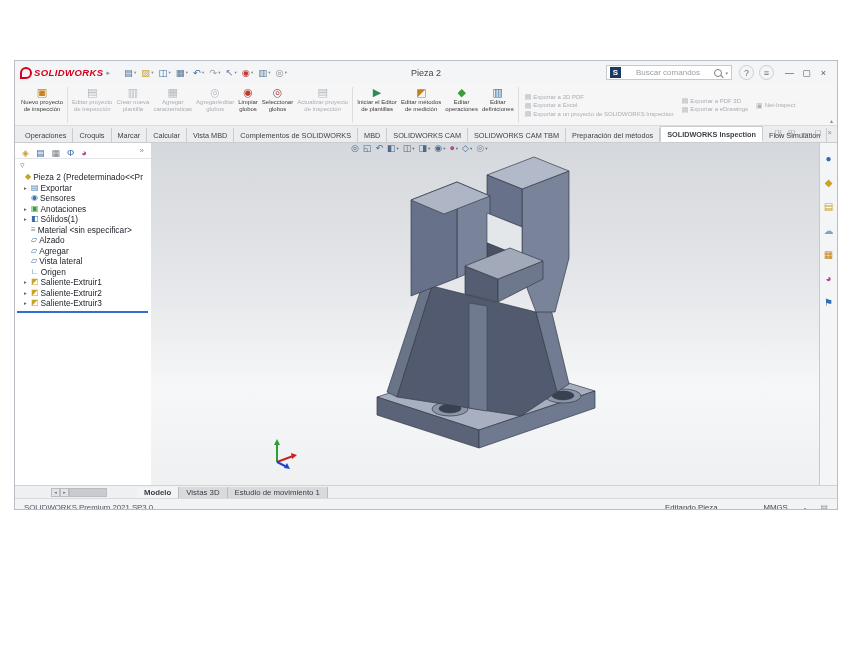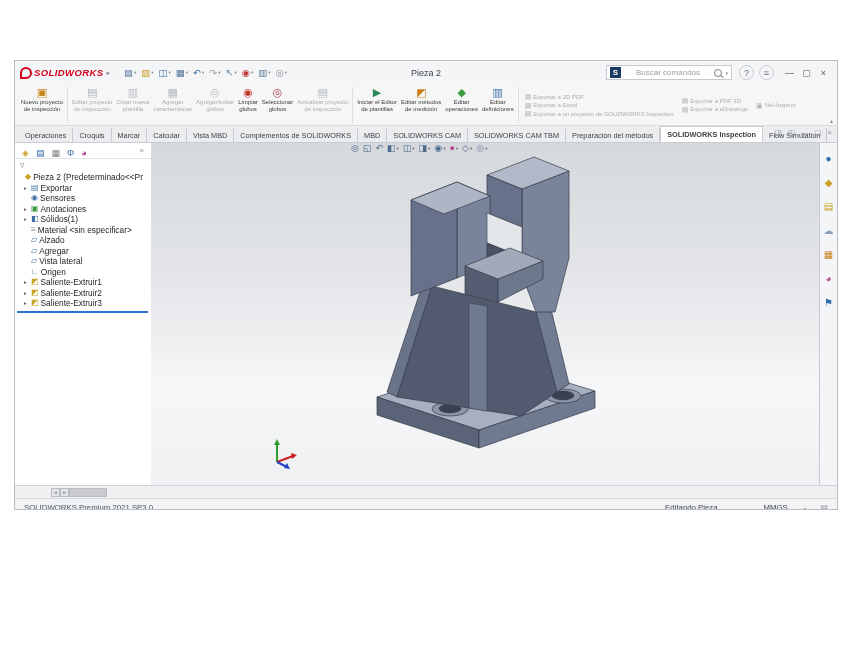--- a/index.html
+++ b/index.html
@@ -472,20 +472,25 @@
           <span><span class="gi" style="color: rgb(46, 109, 180);">⚑</span></span>
         </div>
     </div>
 
     <div class="bottombar">
       <div class="mini">
         <span class="mb">◂</span>
         <span class="mb">▸</span>
         <span class="mthumb"></span>
       </div>
+      <div class="doctabs" id="docTabs">
+          <span class="dtab active">Modelo</span>
+          <span class="dtab">Vistas 3D</span>
+          <span class="dtab">Estudio de movimiento 1</span>
+        </div>
     </div>
 
     <div class="statusbar">
       <span>SOLIDWORKS Premium 2021 SP3.0</span>
       <span class="sb-right">
         <span>Editando Pieza</span>
         <span class="units">MMGS</span>
         <span class="dash">-</span>
         <span class="tag gi">▤</span>
       </span>

